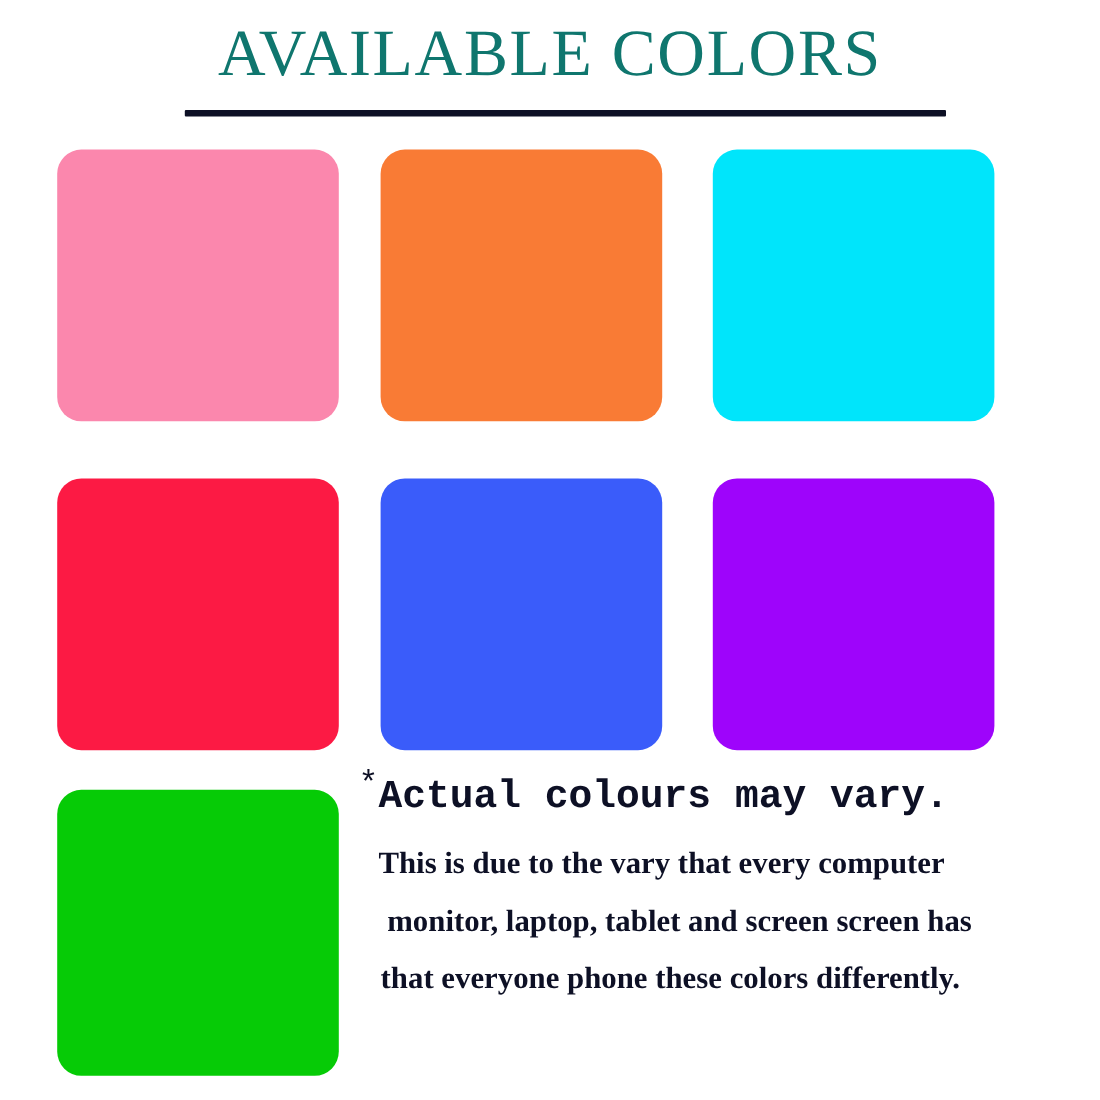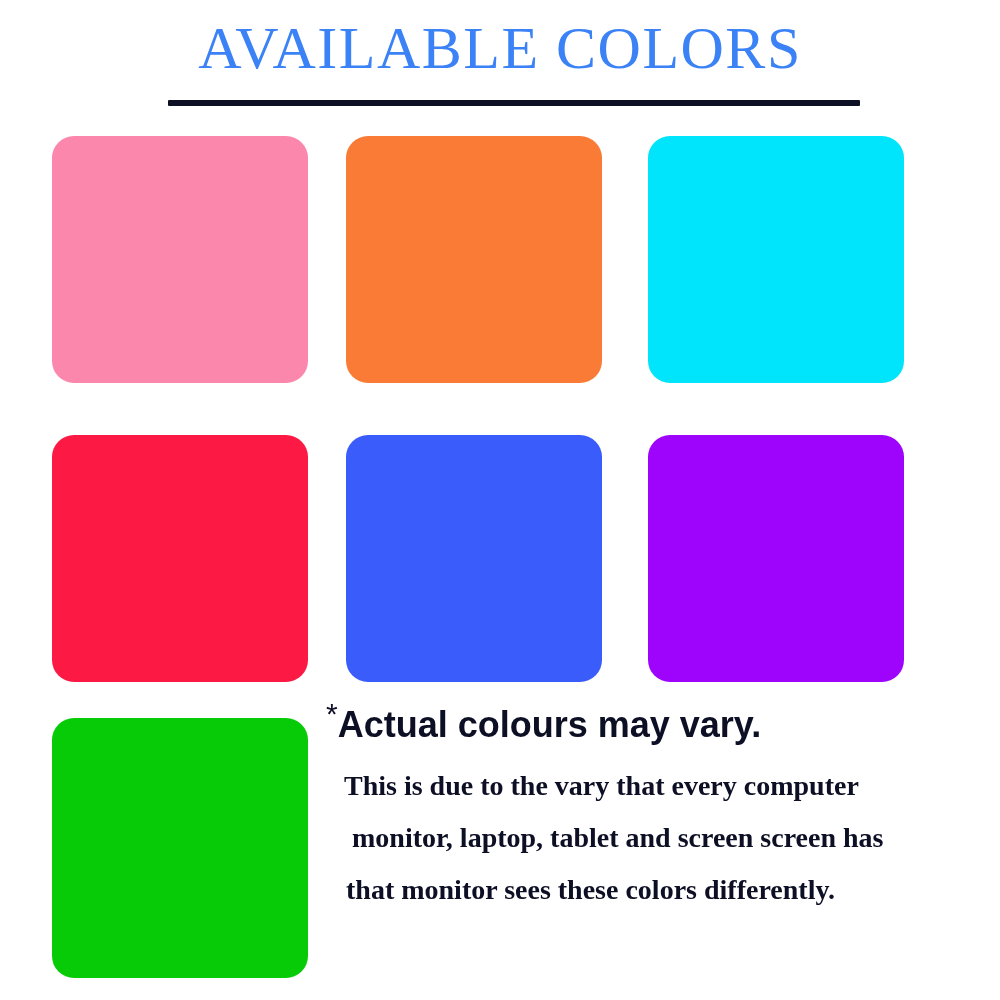--- a/index.html
+++ b/index.html
@@ -64,21 +64,21 @@
     color:#0d1025;
   }
   #disclaimer-heading {
     position:absolute;
     left:0; top:0;
     width:640px;
     font-size:36px;
     line-height:46px;
     font-weight:bold;
     white-space:nowrap;
-    font-family:Liberation Sans, sans-serif;
+    font-family:Liberation Mono, monospace;
   }
   #disclaimer-heading .asterisk {
     font-size:30px;
     vertical-align:super;
     line-height:0;
     font-weight:400;
   }
   #disclaimer-body {
     position:absolute;
     left:0; top:58px;
@@ -95,38 +95,38 @@
   .body-line.l1 { padding-left:26px; }
   .body-line.l2 { padding-left:12px; }
   .body-line.l3 { padding-left:20px; }
 </style>
 </head>
 <body>
 
 <div id="page" style="background: rgb(255, 255, 255);">
 
   <div id="header">
-    <div id="page-title" style="color: #3b82f6;">AVAILABLE COLORS</div>
+    <div id="page-title" style="color: #0f766e;">AVAILABLE COLORS</div>
     <div id="title-divider" style="background: rgb(13, 16, 37);"></div>
   </div>
 
   <div id="swatch-grid">
     <div class="swatch r0 c0" style="background: rgb(251, 135, 173);"></div>
     <div class="swatch r0 c1" style="background: rgb(249, 123, 53);"></div>
     <div class="swatch r0 c2" style="background: rgb(0, 229, 251);"></div>
     <div class="swatch r1 c0" style="background: rgb(252, 26, 68);"></div>
     <div class="swatch r1 c1" style="background: rgb(58, 92, 250);"></div>
     <div class="swatch r1 c2" style="background: rgb(158, 4, 251);"></div>
     <div class="swatch r2 c0" style="background: rgb(6, 203, 6);"></div>
   </div>
 
   <div id="disclaimer">
     <div id="disclaimer-heading">
       <span class="asterisk">*</span><span>Actual colours may vary.</span>
     </div>
     <div id="disclaimer-body">
       <div class="body-line l0">This is due to the vary that every computer</div>
       <div class="body-line l1">monitor, laptop, tablet and screen screen has</div>
-      <div class="body-line l3">that monitor sees these colors differently.</div>
+      <div class="body-line l3">that everyone phone these colors differently.</div>
     </div>
   </div>
 
 </div>
 
 </body></html>

